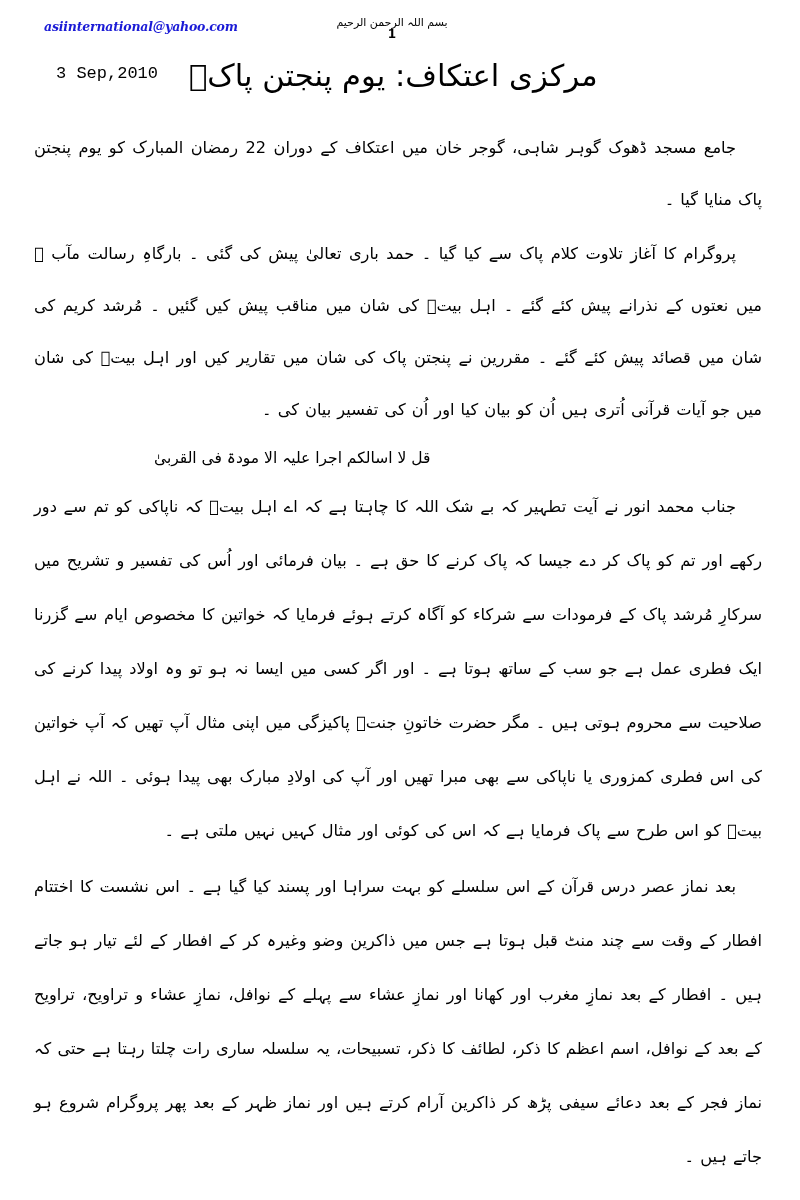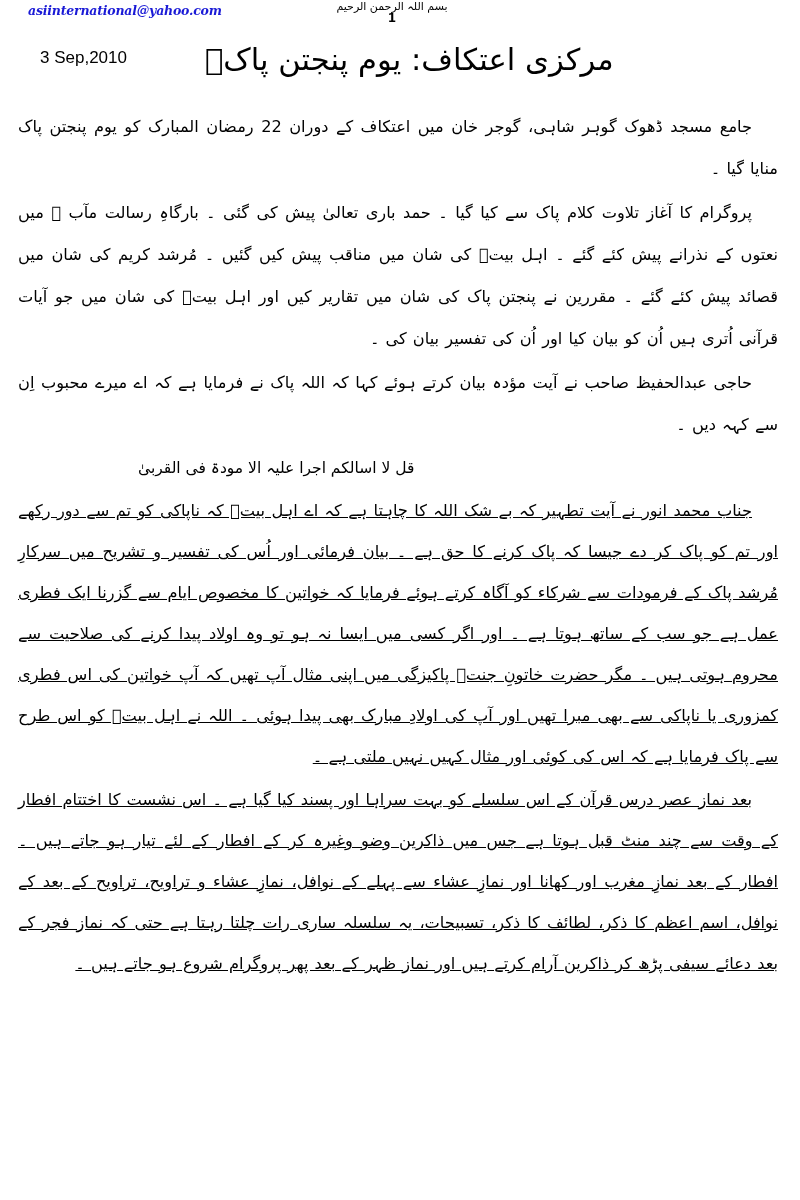--- a/index.html
+++ b/index.html
@@ -15,21 +15,21 @@
     overflow: hidden;
     font-family: "DejaVu Sans", sans-serif;
     color: #000000;
   }
 
   .page {
     position: relative;
     width: 800px;
     height: 1200px;
     box-sizing: border-box;
-    padding: 0;
+    padding: 16px;
   }
 
   
   .top-bar {
     position: relative;
     height: 30px;
     direction: ltr;
   }
   .email-top {
     position: absolute;
@@ -82,45 +82,44 @@
     line-height: 44px;
     font-weight: normal;
     white-space: nowrap;
     transform: scaleX(1.02);
   }
   .doc-date {
     position: absolute;
     left: 40px;
     top: 18px;
     direction: ltr;
-    font-family: Liberation Sans, sans-serif;
+    font-family: Liberation Mono, monospace;
     font-size: 17px;
     color: #000;
     white-space: nowrap;
   }
 
   
   .body-area {
     direction: rtl;
     padding: 0 22px 0 18px;
     margin-top: 4px;
   }
   p.para {
     margin: 0 0 2px 0;
     font-family: "DejaVu Sans", sans-serif;
     font-size: 16.2px;
-    line-height: 42px;
+    line-height: 52px;
     text-align: justify;
     text-justify: inter-word;
     text-indent: 26px;
     word-spacing: 1px;
   }
   p.para.tight {
-    line-height: 41px;
-    text-decoration: underline;
+    line-height: 54px;
   }
   .verse-line {
     margin: 0 0 2px 0;
     font-family: "DejaVu Sans", sans-serif;
     font-size: 15.5px;
     line-height: 40px;
     text-align: left;
     padding-left: 120px;
   }
 </style>
@@ -139,21 +138,20 @@
 
   <div class="title-row">
     <div class="doc-title">مرکزی اعتکاف:  یوم پنجتن پاکؑ</div>
     <div class="doc-date">3  Sep,2010</div>
   </div>
 
   <div class="body-area">
 
     <p class="para">جامع مسجد ڈھوک گوہر شاہی، گوجر خان میں اعتکاف کے دوران 22 رمضان المبارک کو یوم پنجتن پاک منایا گیا ۔</p>
     <p class="para">پروگرام کا آغاز تلاوت کلام پاک سے کیا گیا ۔ حمد باری تعالیٰ پیش کی گئی ۔ بارگاہِ رسالت مآب ﷺ میں نعتوں کے نذرانے پیش کئے گئے ۔ اہل بیتؑ کی شان میں مناقب پیش کیں گئیں ۔ مُرشد کریم کی شان میں قصائد پیش کئے گئے ۔ مقررین نے پنجتن پاک کی شان میں تقاریر کیں اور اہل بیتؑ کی شان میں جو آیات قرآنی اُتری ہیں اُن کو بیان کیا اور اُن کی تفسیر بیان کی ۔</p>
-    <p class="para">حاجی عبدالحفیظ صاحب نے آیت مؤدہ بیان کرتے ہوئے کہا کہ اللہ پاک نے فرمایا ہے  کہ اے میرے محبوب اِن سے کہہ دیں ۔</p>
 
     <p class="verse-line">قل لا اسالکم اجرا علیہ الا مودۃ فی القربیٰ</p>
 
     <p class="para tight">جناب محمد انور نے آیت تطہیر کہ بے شک اللہ کا چاہتا ہے کہ اے اہل بیتؑ کہ ناپاکی کو تم سے دور رکھے اور تم کو پاک کر دے جیسا کہ پاک کرنے کا حق ہے ۔ بیان فرمائی اور اُس کی تفسیر و تشریح میں سرکارِ مُرشد پاک کے فرمودات سے شرکاء کو آگاہ کرتے ہوئے فرمایا کہ خواتین کا مخصوص ایام سے گزرنا ایک فطری عمل ہے جو سب کے ساتھ ہوتا ہے ۔ اور اگر کسی میں ایسا نہ ہو تو وہ اولاد پیدا کرنے کی صلاحیت سے محروم ہوتی ہیں ۔ مگر حضرت خاتونِ جنتؑ پاکیزگی میں اپنی مثال آپ تھیں کہ آپ خواتین کی اس فطری کمزوری یا ناپاکی سے بھی مبرا تھیں اور آپ کی اولادِ مبارک بھی پیدا ہوئی ۔ اللہ نے اہل بیتؑ کو اس طرح سے پاک فرمایا ہے کہ اس کی کوئی اور مثال کہیں نہیں ملتی ہے ۔</p>
     <p class="para tight">بعد نماز عصر درس قرآن کے اس سلسلے کو بہت سراہا اور پسند کیا گیا ہے ۔ اس نشست کا اختتام افطار کے وقت سے چند منٹ قبل ہوتا ہے جس میں ذاکرین وضو وغیرہ کر کے افطار کے لئے تیار ہو جاتے ہیں ۔ افطار کے بعد نمازِ مغرب اور کھانا اور نمازِ عشاء سے پہلے کے نوافل، نمازِ عشاء و تراویح، تراویح کے بعد کے نوافل، اسم اعظم کا ذکر، لطائف کا ذکر، تسبیحات، یہ سلسلہ ساری رات چلتا رہتا ہے حتی کہ نماز فجر کے بعد دعائے سیفی پڑھ کر ذاکرین آرام کرتے ہیں اور نماز ظہر کے بعد پھر پروگرام شروع ہو جاتے ہیں ۔</p>
 
   </div>
 
 </div>
 

